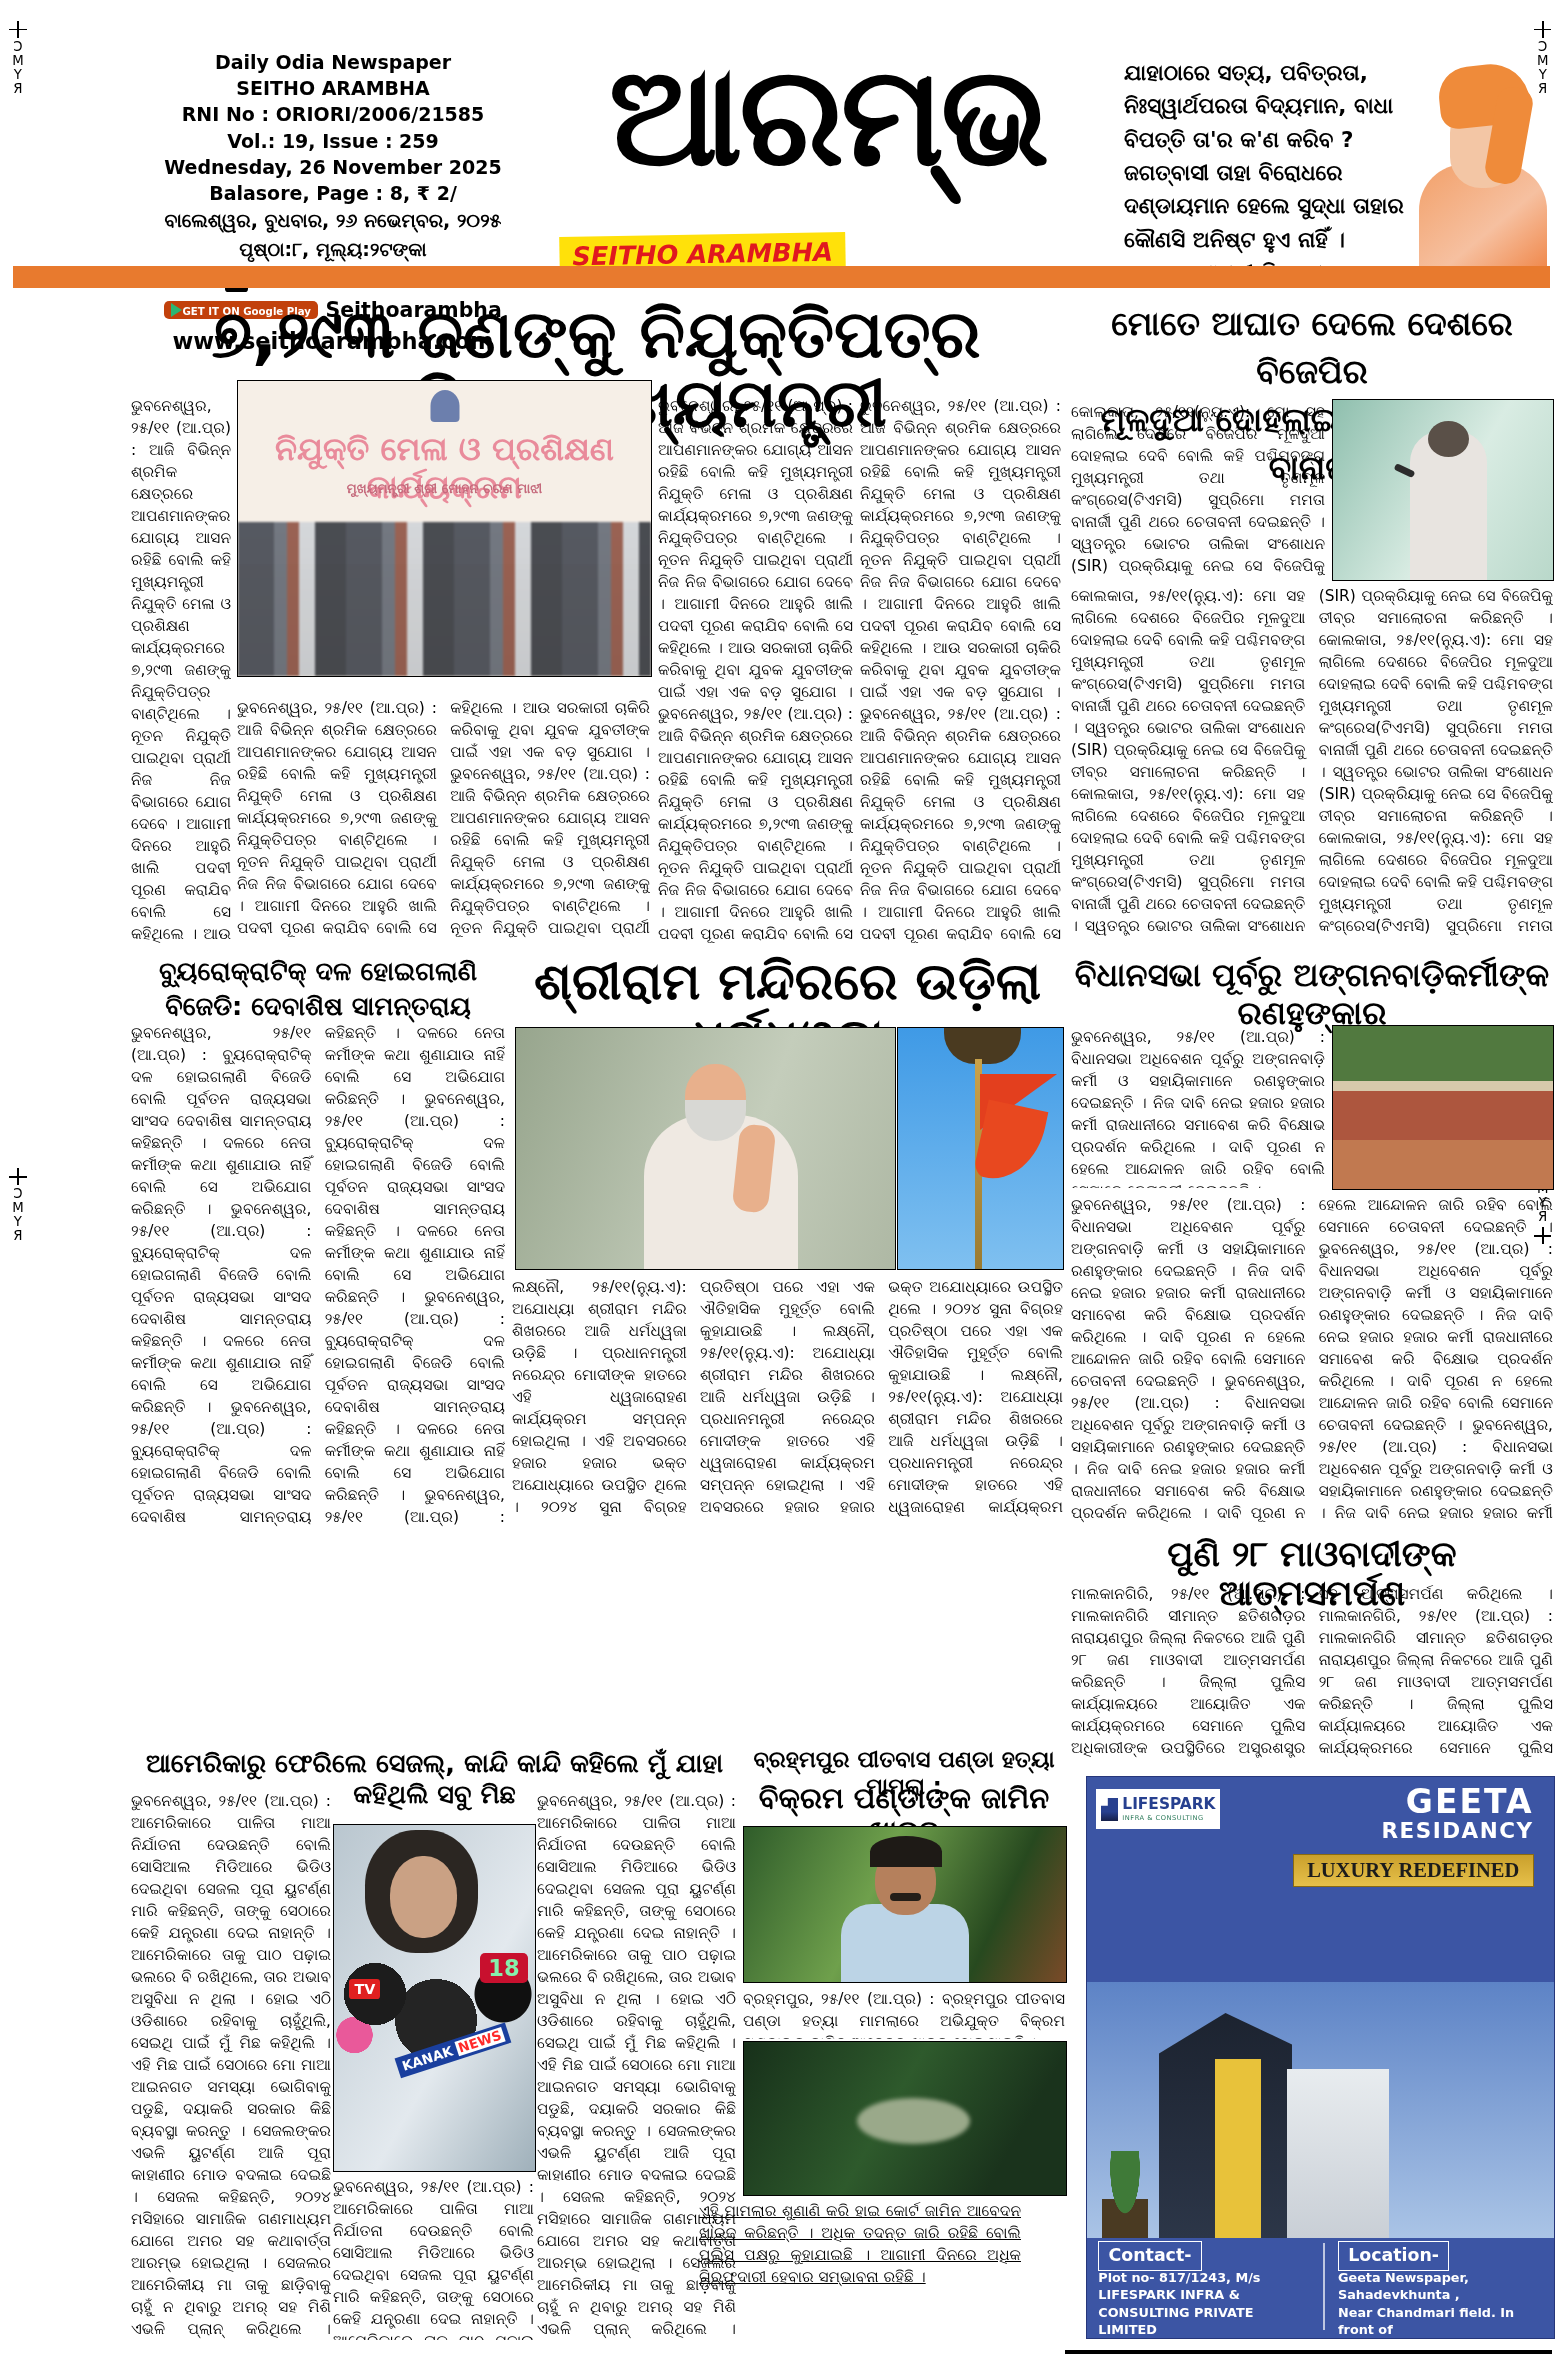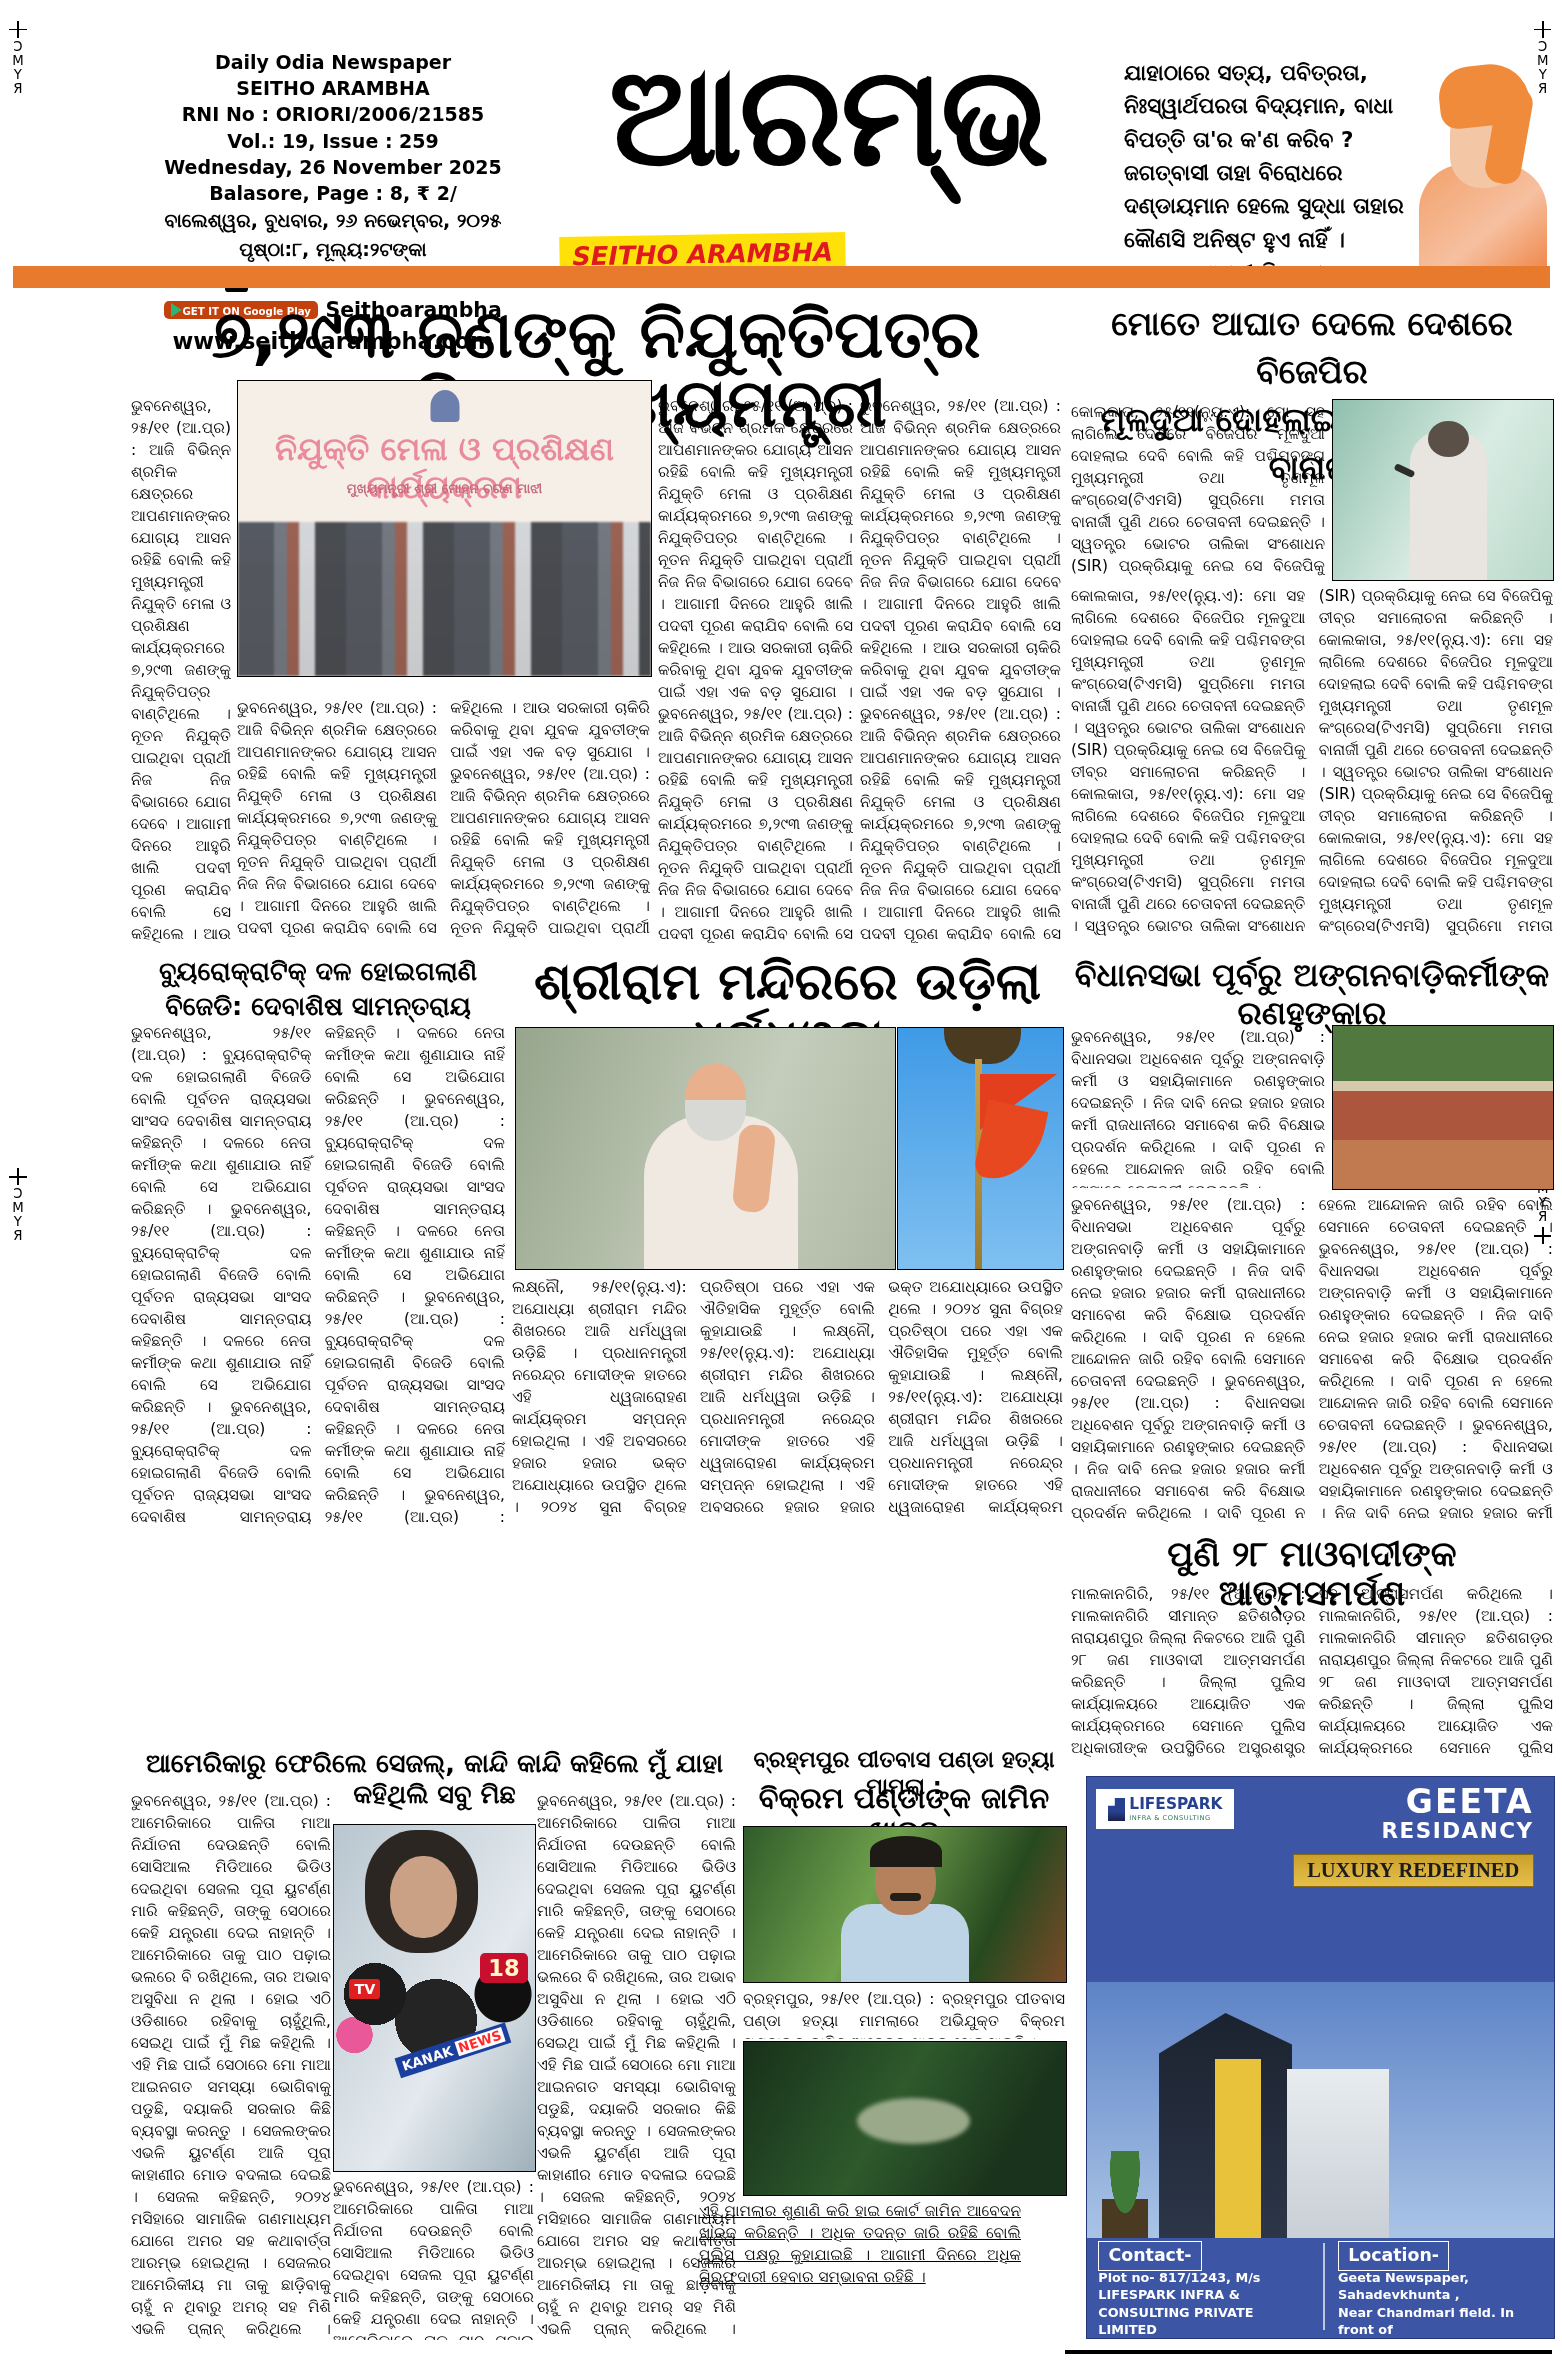--- a/index.html
+++ b/index.html
@@ -76,34 +76,34 @@
   .ph-ang{left:1332px;top:1025px;width:220px;height:163px;background:linear-gradient(#4e7a3a 0 34%,#d8c9a8 34% 40%,#b5543a 40% 70%,#c8784a 70% 100%);filter:saturate(.9);}
   .ph-sejal{left:333px;top:1824px;width:201px;height:346px;background:linear-gradient(120deg,#b9c6cf,#e3e9ee 60%,#9fb0ba);}
   .ph-sejal .hair{position:absolute;left:31px;top:5.1px;width:113px;height:123px;background:#2b2622;border-radius:45%;}
   .ph-sejal .face{position:absolute;left:56px;top:31px;width:67px;height:82px;background:#caa184;border-radius:48%;}
   .ph-sejal .micblob{position:absolute;left:0px;top:123px;width:201px;height:154px;background:
       radial-gradient(circle at 41px 46px,#1c1c1c 0 31px,transparent 31px),
       radial-gradient(circle at 102px 72px,#242424 0 41px,transparent 41px),
       radial-gradient(circle at 169px 46px,#101010 0 28px,transparent 29px),
       radial-gradient(circle at 20.5px 87px,#e9599a 0 18px,transparent 18.4px);}
   .miclabel{position:absolute;font-weight:bold;text-align:center;}
-  .lab18{right:7.2px;top:128px;background:#c8102e;color:#fef9c3;font-size:22.5px;padding:2px 8.2px;border-radius:5.1px;}
+  .lab18{right:7.2px;top:128px;background:#c8102e;color:#86efac;font-size:22.5px;padding:2px 8.2px;border-radius:5.1px;}
   .labkanak{left:61px;top:215px;background:#1a3f9e;color:#fff;font-size:13.3px;padding:3.1px 5.1px;transform:rotate(-18deg);}
   .labkanak b{color:#ff2a2a;background:#fff;padding:0 2px;}
   .labtv{left:15.4px;top:154px;background:#e02020;color:#fff;font-size:14.3px;padding:2px 5.1px;border-radius:3.1px;}
   .ph-panda{left:743px;top:1826px;width:322px;height:155px;background:linear-gradient(115deg,#2f5c2a,#6fa04c 40%,#27491f 75%,#7a4a28);}
   .ph-panda .shirt{position:absolute;left:97px;top:77px;width:128px;height:82px;background:#bcd4e6;border-radius:31px 31px 0 0;}
   .ph-panda .face2{position:absolute;left:131px;top:20.5px;width:61px;height:67px;background:#b5805c;border-radius:46%;}
   .ph-panda .hair2{position:absolute;left:126px;top:9.2px;width:72px;height:31px;background:#1e1a16;border-radius:50% 50% 0 0;}
   .ph-panda .mo{position:absolute;left:146px;top:66px;width:31px;height:8.2px;background:#241e18;border-radius:4.1px;}
   .ph-field{left:743px;top:2041px;width:322px;height:153px;background:linear-gradient(120deg,#17301a,#2e5a2c 45%,#1a331c 80%);}
   .ph-field .blob{position:absolute;left:113px;top:56px;width:113px;height:46px;background:#9aa98a;border-radius:50%;filter:blur(2px);}
   
   .ad{left:1086px;top:1776px;width:467px;height:561px;background:#3c55a4;border:1px solid #26367a;}
-  .ad-logo{position:absolute;left:9.2px;top:12.3px;width:138px;height:40px;background:#fff;display:flex;align-items:center;justify-content:center;gap:4.1px;}
+  .ad-logo{position:absolute;left:9.2px;top:12.3px;width:124px;height:40px;background:#fff;display:flex;align-items:center;justify-content:center;gap:4.1px;}
   .ad-logo .bld{width:17.4px;height:23.6px;background:linear-gradient(#27408f 60%,#16204a);clip-path:polygon(0 100%,0 35%,40% 35%,40% 0,100% 0,100% 100%);}
   .ad-logo .t1{color:#27408f;font-weight:bold;font-size:15.4px;line-height:1;}
   .ad-logo .t2{color:#2c7a5a;font-size:6.7px;letter-spacing:0.5px;}
   .ad-geeta{position:absolute;left:0;right:20.5px;top:8.2px;text-align:right;color:#fff;font-weight:bold;}
   .ad-geeta .g1{font-size:33px;letter-spacing:2px;line-height:1.0;}
   .ad-geeta .g2{font-size:21.5px;letter-spacing:1.5px;}
   .ad-lux{position:absolute;right:20.5px;top:77px;background:linear-gradient(#caa02c,#e6c04a);color:#1c1c1c;
           font-family:"Liberation Serif",serif;font-weight:bold;font-size:20.5px;padding:4.1px 13.3px;border:1px solid #8a6a10;margin-left:24px;}
   .ad-bhk{position:absolute;right:20.5px;top:119px;width:256px;text-align:center;color:#e8edf8;font-weight:bold;}
   .ad-bhk .b1{font-size:21.5px;}

